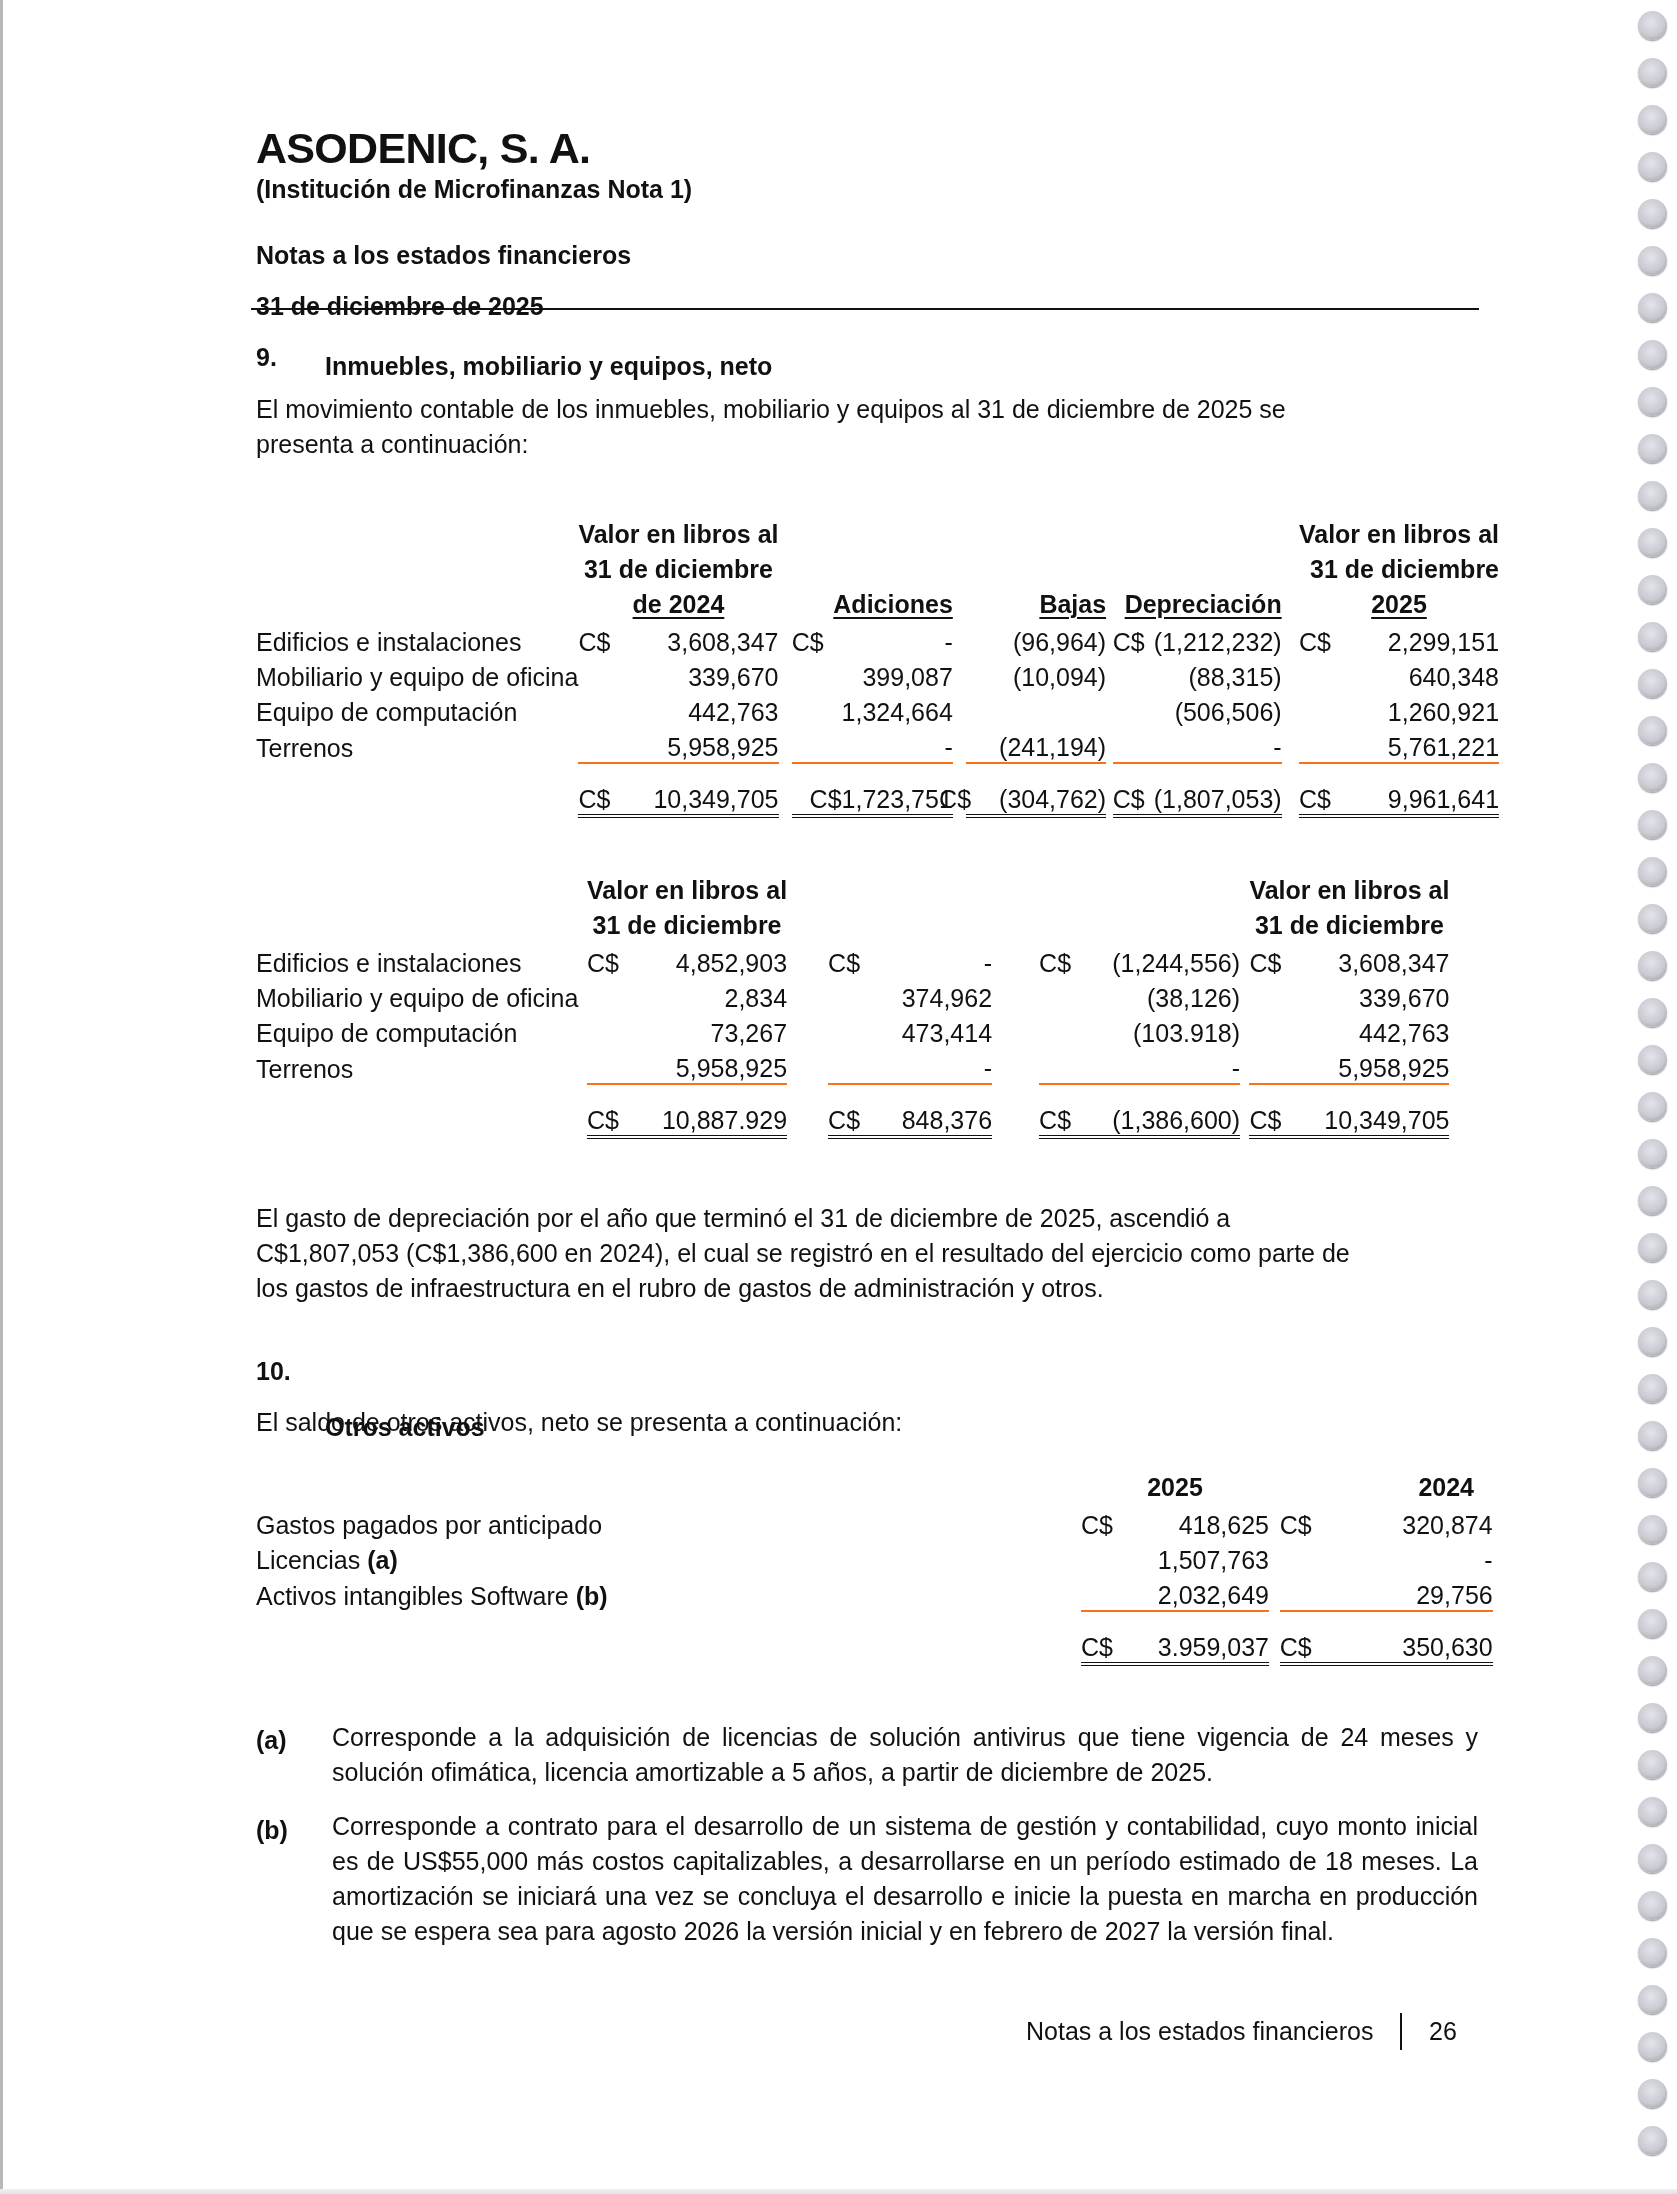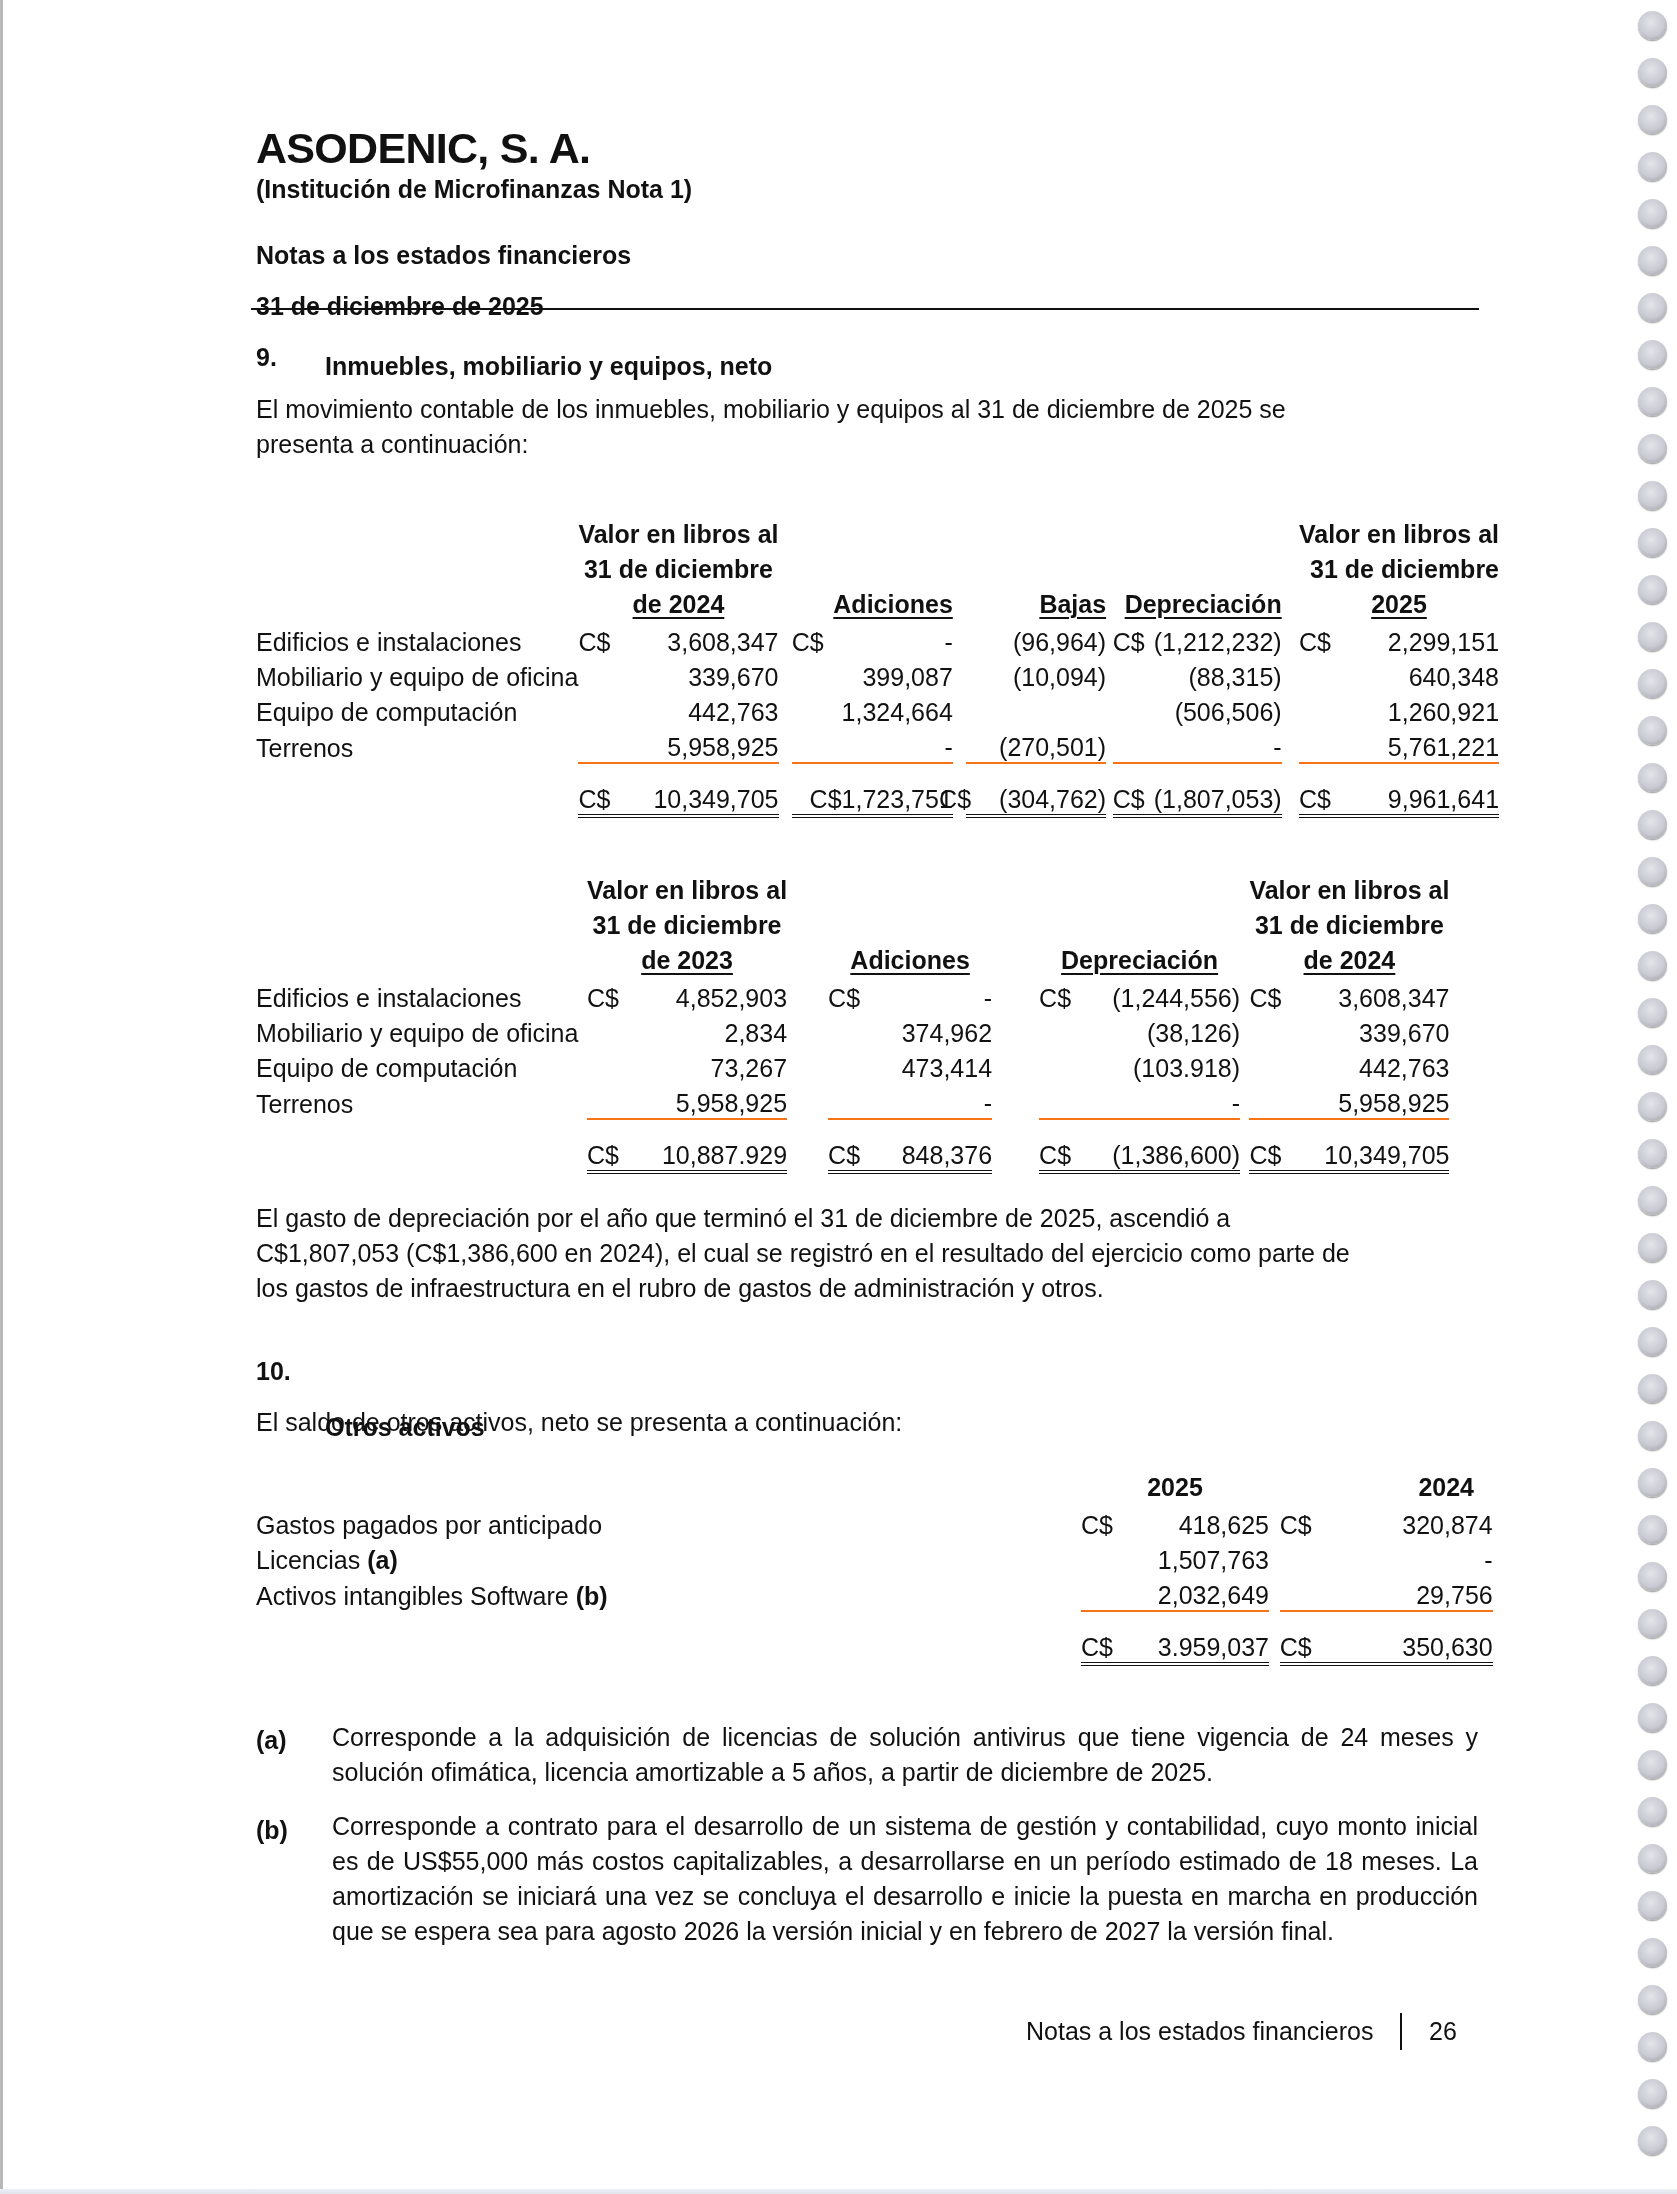--- a/index.html
+++ b/index.html
@@ -192,21 +192,21 @@
     <td class="num">1,260,921</td>
   </tr>
   <tr>
     <td>Terrenos</td>
     <td class="ccy line-under"></td>
     <td class="num line-under">5,958,925</td>
     <td></td>
     <td class="ccy line-under"></td>
     <td class="num line-under">-</td>
     <td></td>
-    <td class="num line-under">(270,501)</td>
+    <td class="num line-under">(241,194)</td>
     <td></td>
     <td class="ccy line-under"></td>
     <td class="num line-under">-</td>
     <td></td>
     <td class="ccy line-under"></td>
     <td class="num line-under">5,761,221</td>
   </tr>
   <tr style="height:14.7px">
         <td colspan="14" style="height:14.7px"></td>
       </tr>
@@ -250,30 +250,20 @@
     <td colspan="7"></td>
     <td colspan="2" class="hdr">Valor en libros al</td>
   </tr>
   <tr>
     <td></td>
     <td colspan="2" class="hdr">31 de diciembre</td>
     <td colspan="7"></td>
     <td colspan="2" class="hdr">31 de diciembre</td>
   </tr>
   <tr>
-    <td></td>
-    <td colspan="2" class="hdr"><span class="u">de 2023</span></td>
-    <td></td>
-    <td colspan="2" class="hdr"><span class="u">Adiciones</span></td>
-    <td></td>
-    <td colspan="2" class="hdr"><span class="u">Depreciación</span></td>
-    <td></td>
-    <td colspan="2" class="hdr"><span class="u">de 2024</span></td>
-  </tr>
-  <tr>
     <td>Edificios e instalaciones</td>
     <td class="ccy">C$</td>
     <td class="num">4,852,903</td>
     <td></td>
     <td class="ccy">C$</td>
     <td class="num">-</td>
     <td></td>
     <td class="ccy">C$</td>
     <td class="num">(1,244,556)</td>
     <td></td>

